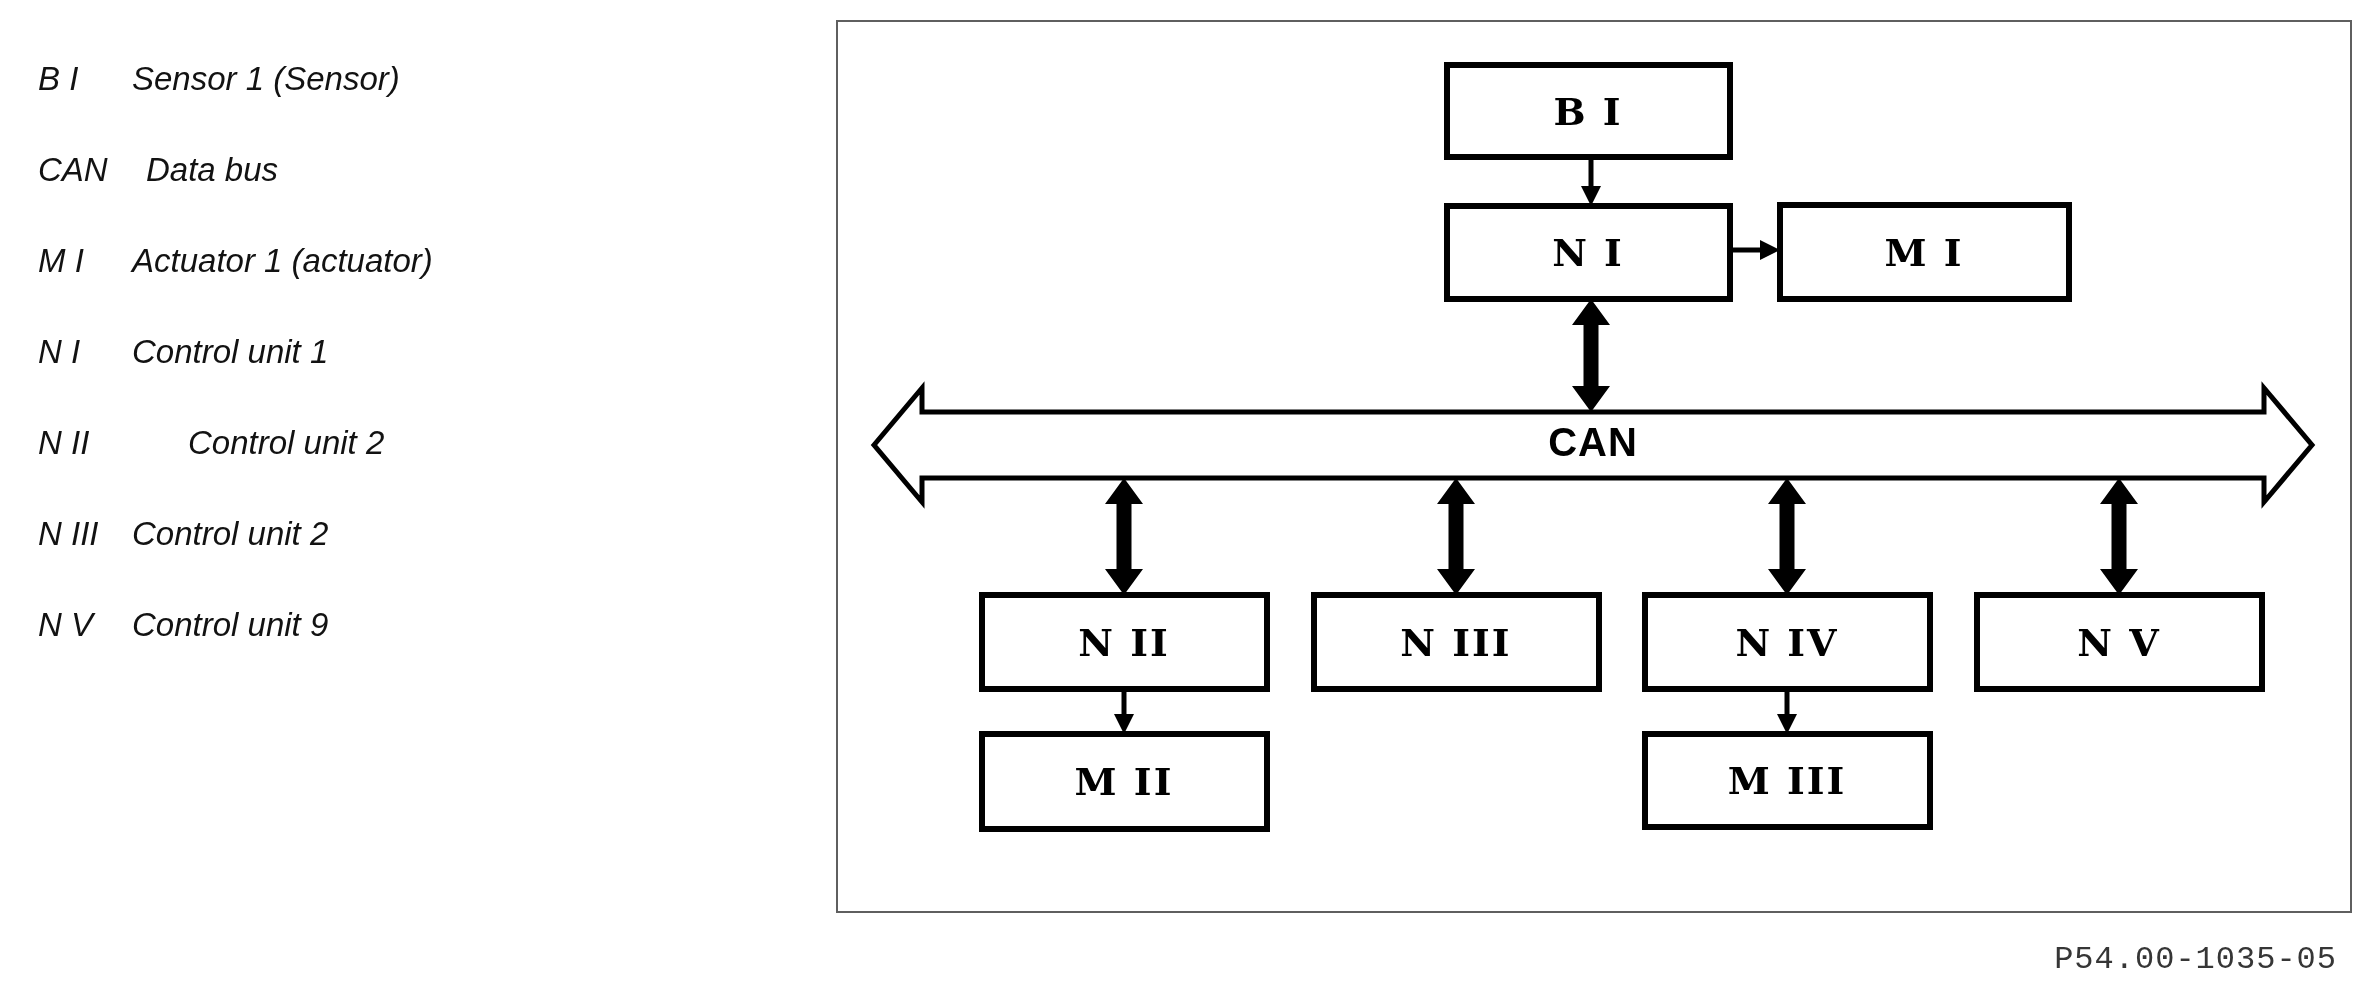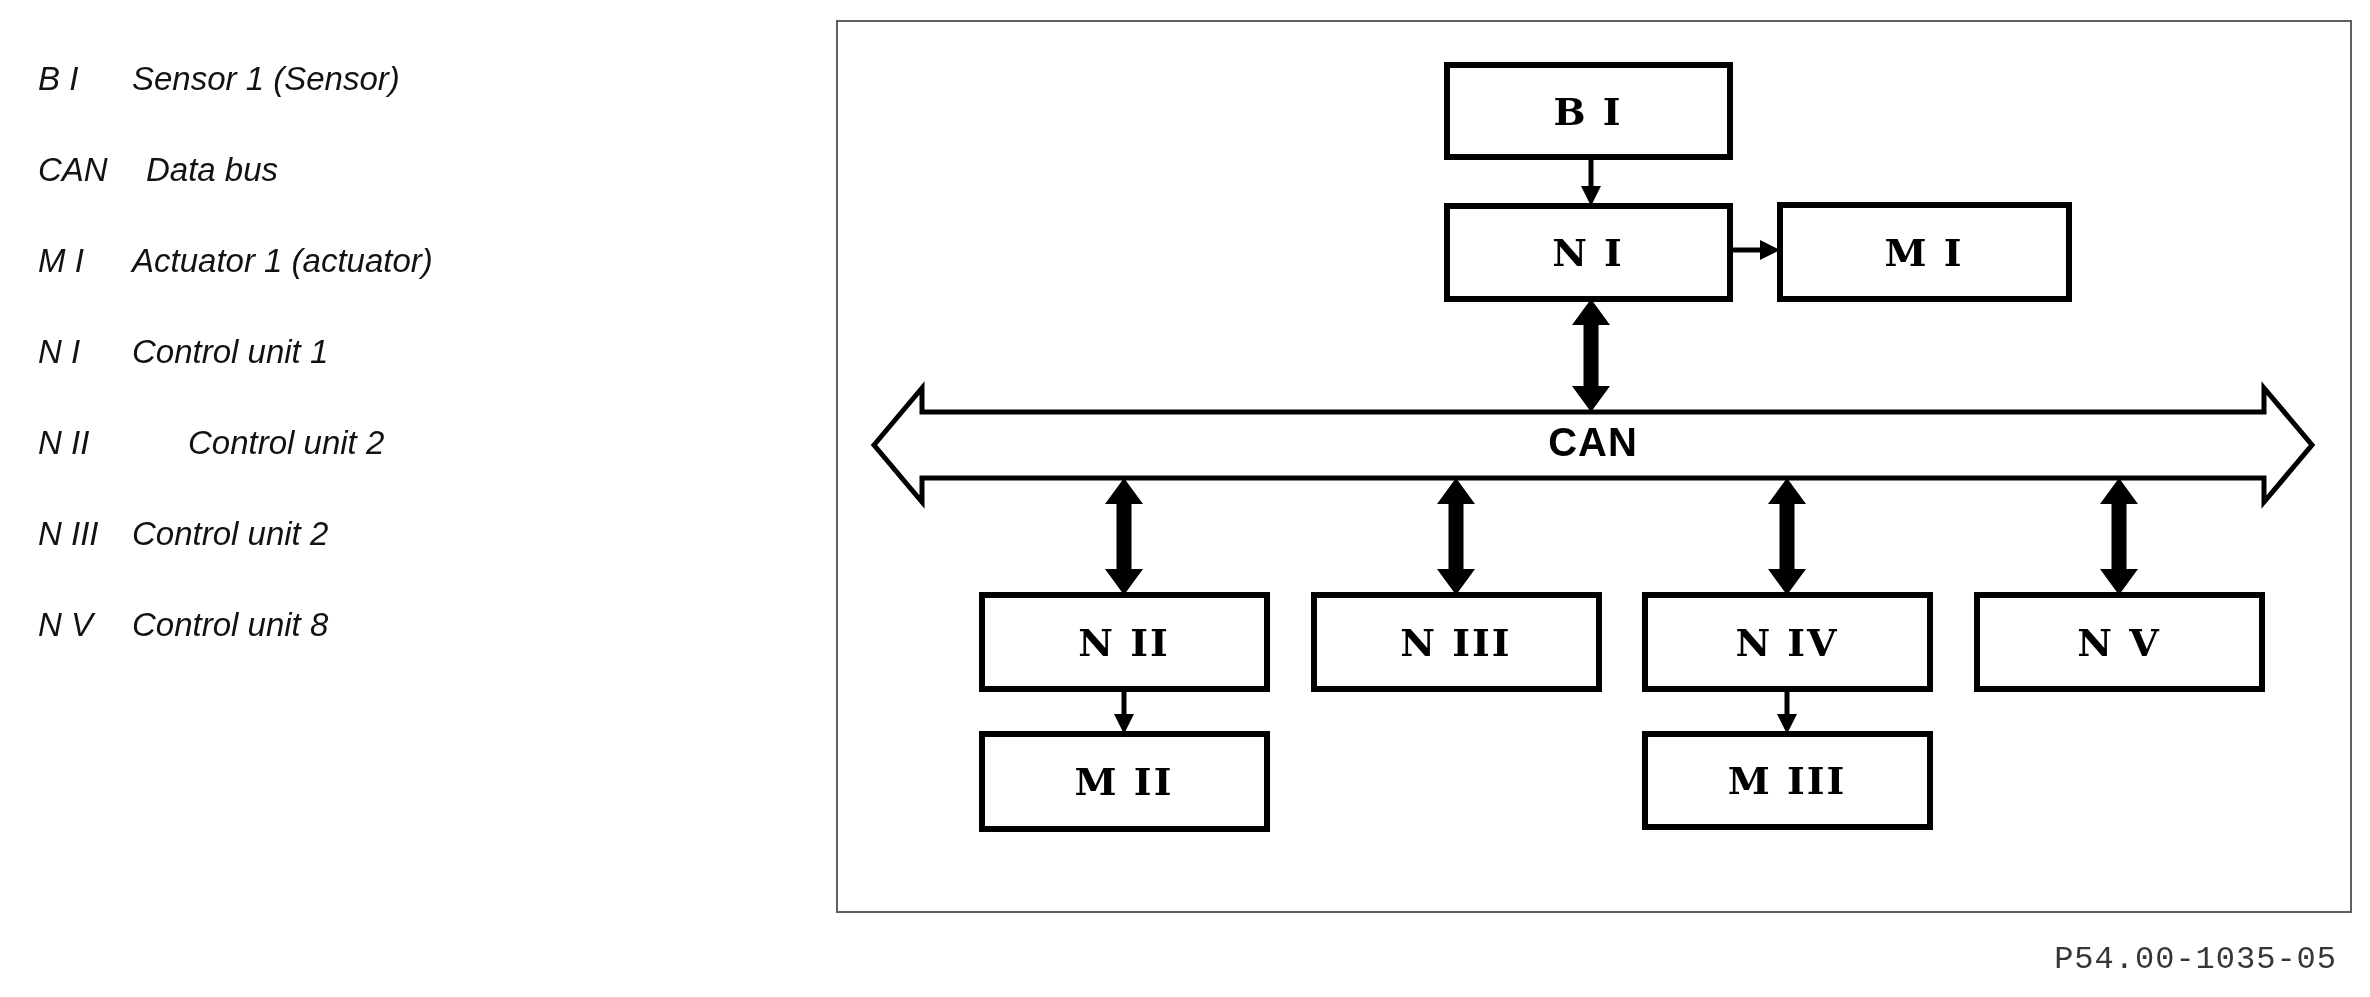--- a/index.html
+++ b/index.html
@@ -102,21 +102,21 @@
   <div class="legend-row">
     <span class="legend-key">N I</span><span class="legend-desc">Control unit 1</span>
   </div>
   <div class="legend-row">
     <span class="legend-key">N II</span><span class="legend-desc">Control unit 2</span>
   </div>
   <div class="legend-row">
     <span class="legend-key">N III</span><span class="legend-desc">Control unit 2</span>
   </div>
   <div class="legend-row">
-    <span class="legend-key">N V</span><span class="legend-desc">Control unit 8</span>
+    <span class="legend-key">N V</span><span class="legend-desc">Control unit 9</span>
   </div>
 </div>
 
 <div class="frame">
   <svg viewBox="0 0 1512 889">
 
     <path class="can-outline" d="M 36 423 L 84 366 L 84 390 L 1426 390 L 1426 366 L 1474 423 L 1426 480 L 1426 456 L 84 456 L 84 480 Z"></path>
     <text class="can-label" x="755" y="420" dominant-baseline="central">CAN</text>
 
     <polygon class="thick-arrow" points="753,277 772,303 760.5,303 760.5,364 772,364 753,390 734,364 745.5,364 745.5,303 734,303"></polygon>

